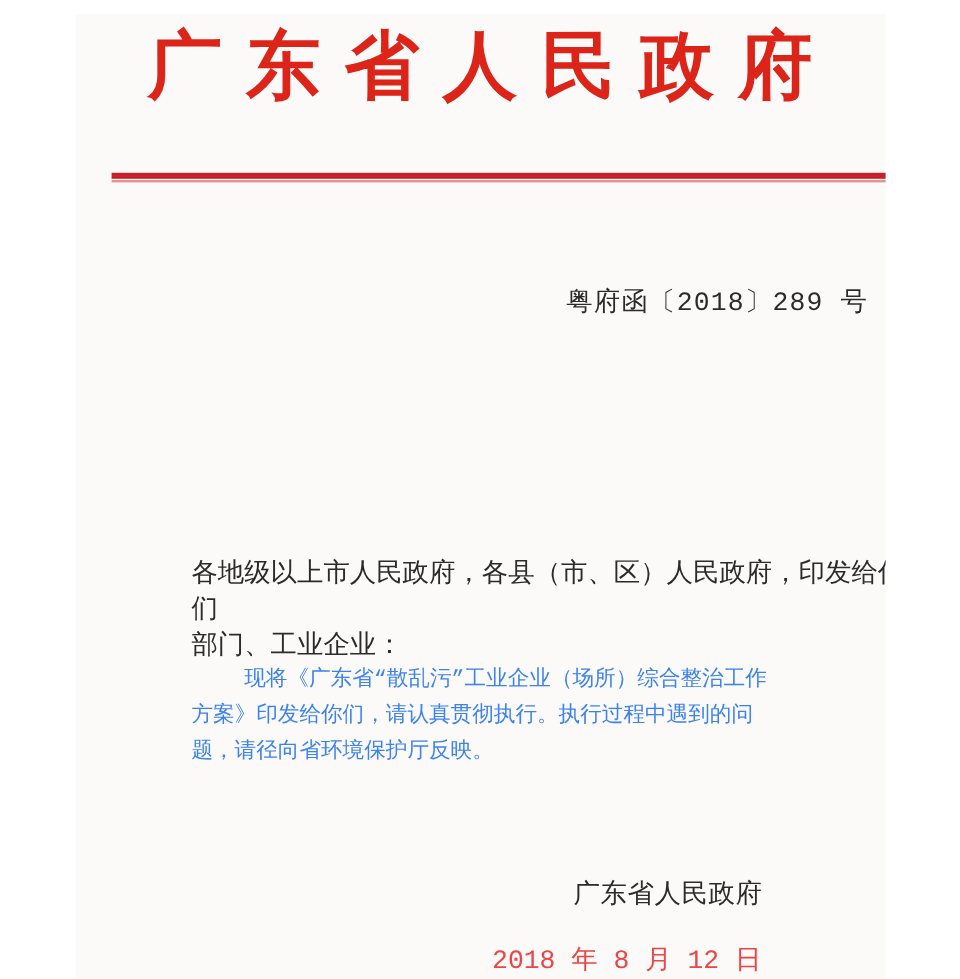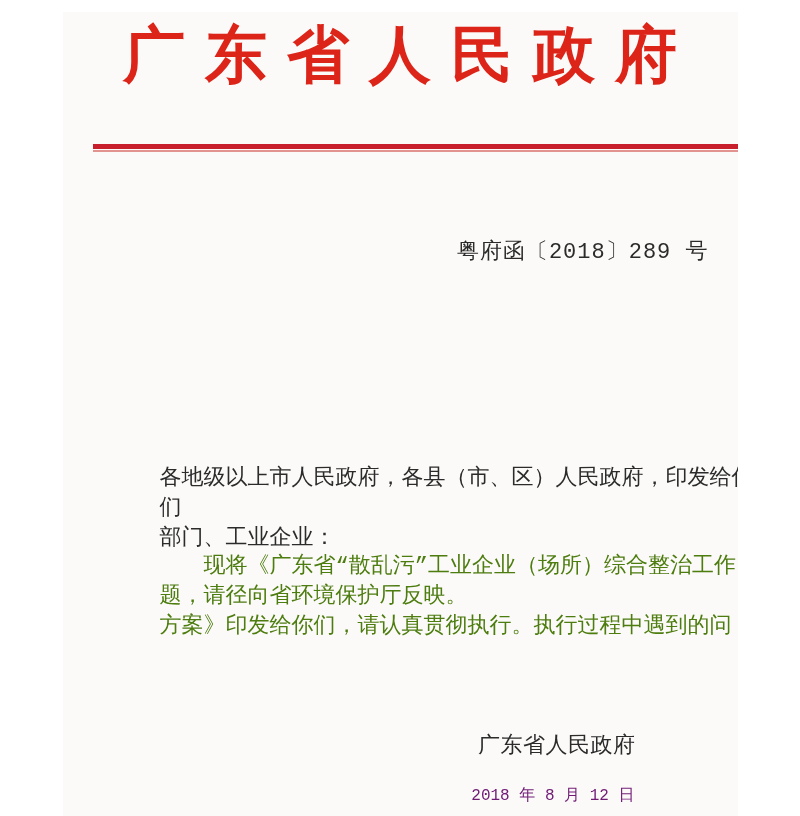--- a/index.html
+++ b/index.html
@@ -31,21 +31,21 @@
     position: absolute;
     top: 132px;
     left: 30px;
     width: 740px;
   }
   .red-line .line-thick { height: 5px; background: #c7202c; }
   .red-line .line-thin  { height: 2px; background: #e2938f; margin-top: 1px; }
   .doc-number {
     position: absolute;
     top: 224px;
-    right: 29px;
+    right: 14px;
     font-size: 22px;
     color: #2b2b2b;
     letter-spacing: 1px;
     white-space: nowrap;
   }
   .doc-title {
     position: absolute;
     top: 337px;
     left: 0;
     right: 0;
@@ -63,40 +63,40 @@
     width: 610px;
     font-size: 22px;
     line-height: 30px;
     color: #2b2b2b;
   }
   .body-para {
     position: absolute;
     top: 540px;
     left: 97px;
     width: 610px;
-    font-size: 22px;
+    font-size: 18px;
     line-height: 30px;
-    color: #4d7c0f;
+    color: #3b82f6;
   }
   .body-para .indent { text-indent: 44px; }
   .signature {
     position: absolute;
     top: 718px;
     right: 102px;
     font-size: 22px;
     color: #2b2b2b;
     letter-spacing: 0.5px;
     white-space: nowrap;
   }
   .date {
     position: absolute;
     top: 773px;
     right: 103px;
-    font-size: 16px;
-    color: #701a75;
+    font-size: 22px;
+    color: #ef4444;
     white-space: nowrap;
   }
 </style>
 </head>
 <body>
 
 <div class="page">
 
   <div class="org-name">广东省人民政府</div>
 
@@ -108,21 +108,21 @@
   <div class="doc-number">粤府函〔2018〕289 号</div>
 
 
   <div class="salutation">
     <div>各地级以上市人民政府，各县（市、区）人民政府，印发给你们</div>
     <div>部门、工业企业：</div>
   </div>
 
   <div class="body-para">
     <div class="indent">现将《广东省“散乱污”工业企业（场所）综合整治工作</div>
+    <div>方案》印发给你们，请认真贯彻执行。执行过程中遇到的问</div>
     <div>题，请径向省环境保护厅反映。</div>
-    <div>方案》印发给你们，请认真贯彻执行。执行过程中遇到的问</div>
   </div>
 
   <div class="signature">广东省人民政府</div>
 
   <div class="date">2018 年 8 月 12 日</div>
 
 </div>
 
 </body></html>

